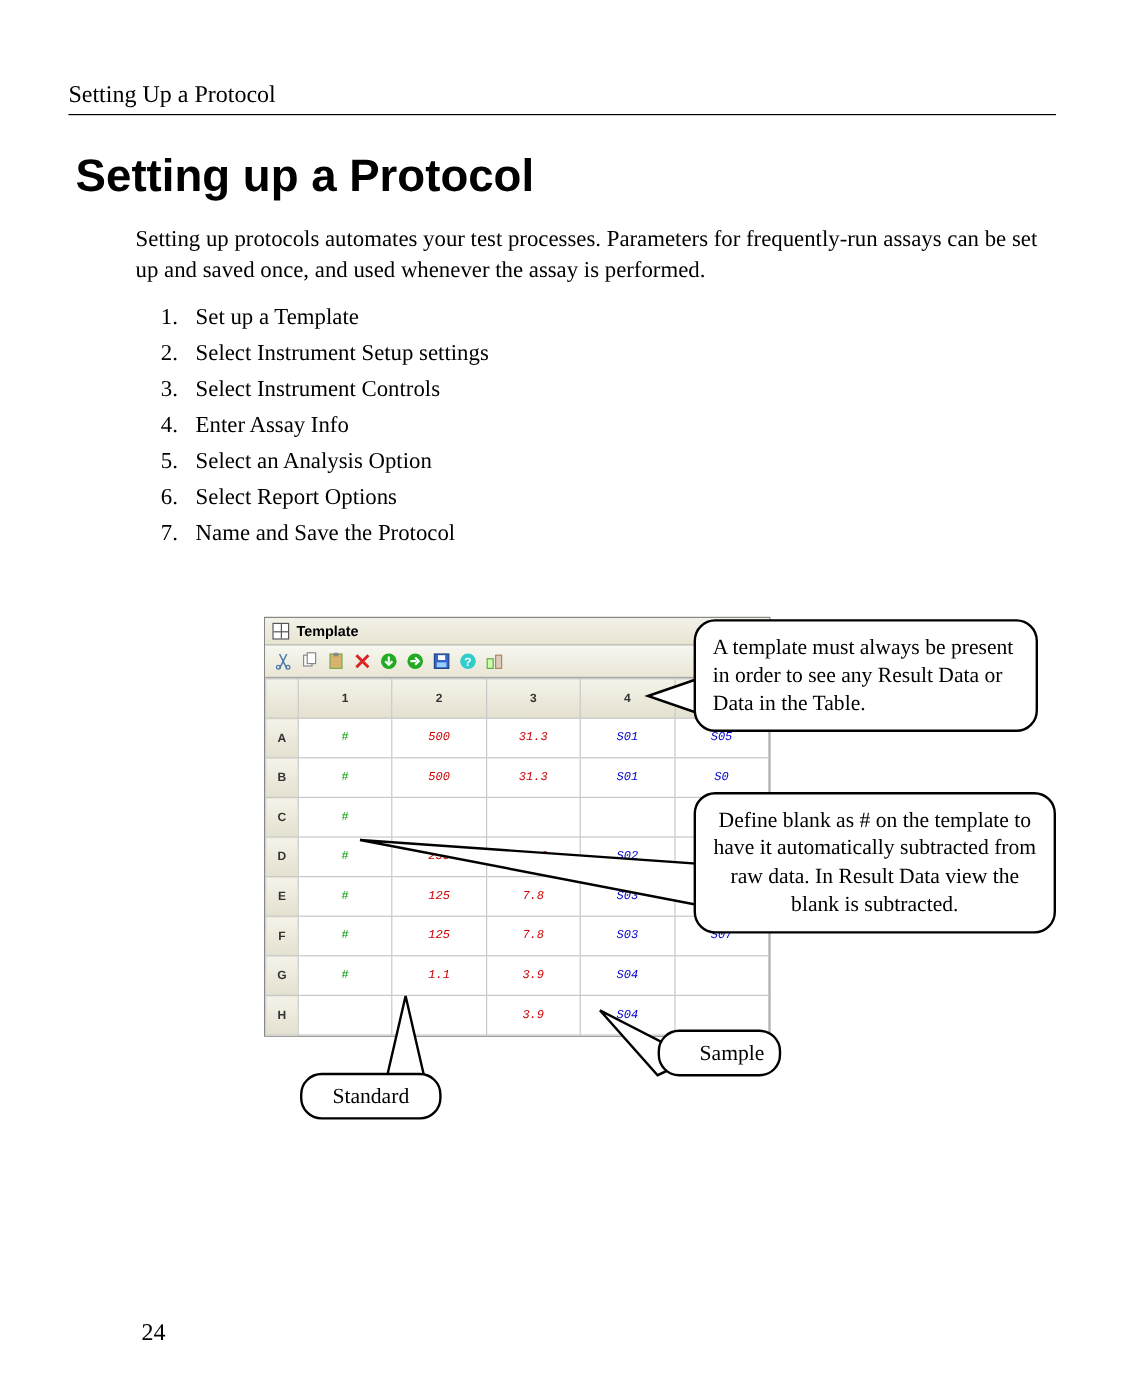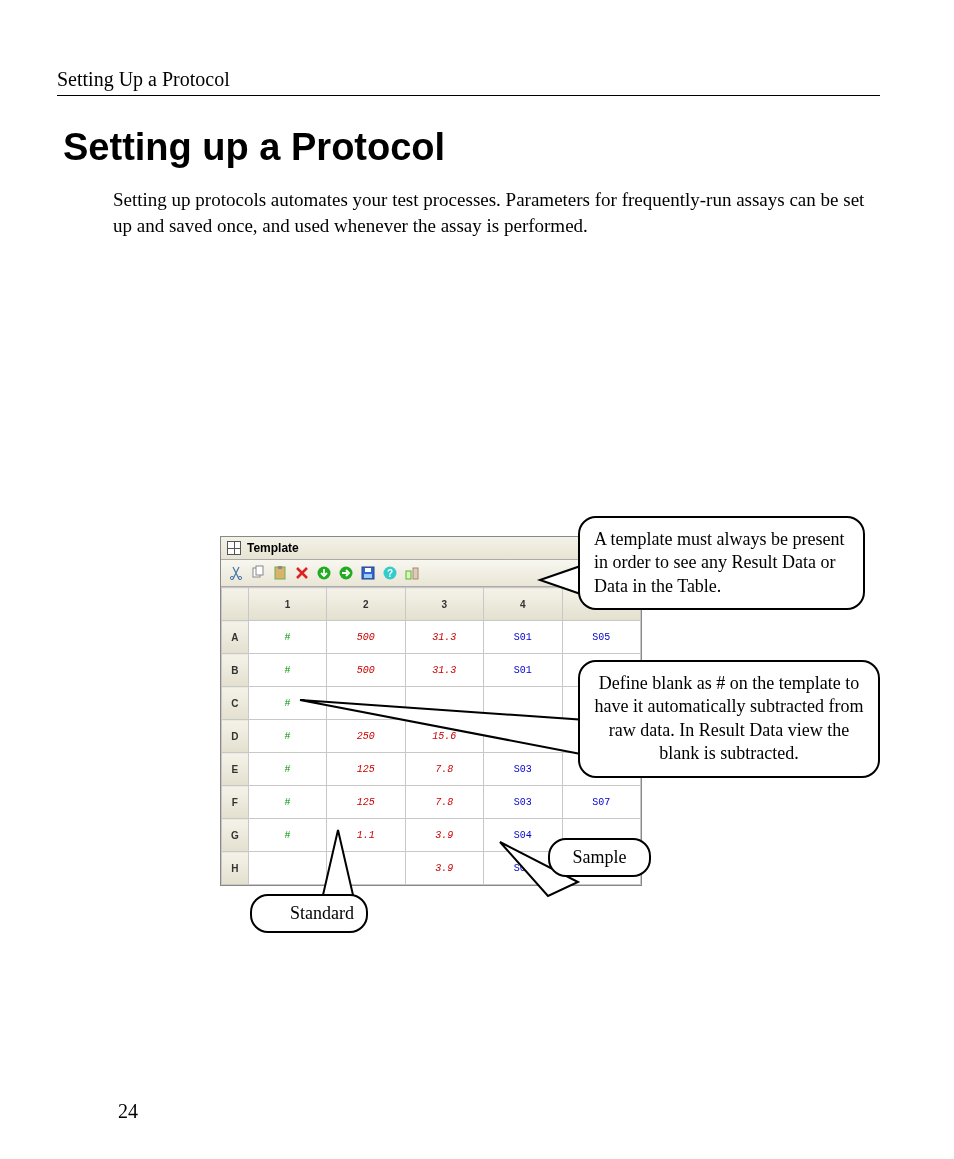--- a/index.html
+++ b/index.html
@@ -48,21 +48,20 @@
   
   .screenshot {
     position: absolute;
     left: 220px;
     top: 514px;
     width: 420px;
     border: 1px solid #888;
     background: #ece9d8;
     box-shadow: 0 0 0 1px #fff inset;
     font-family: Tahoma, Arial, sans-serif;
-    margin-top: 22px;
   }
   .panel-header {
     display: flex;
     align-items: center;
     gap: 6px;
     padding: 4px 6px;
     font-size: 12px;
     font-weight: bold;
     border-bottom: 1px solid #aaa;
     background: linear-gradient(#f4f2e8,#e7e4d2);
@@ -112,21 +111,21 @@
     font-family: Tahoma, Arial, sans-serif;
     font-size: 10px;
     font-weight: bold;
     color: #333;
   }
   table.grid th.corner { width:26px; }
   table.grid th.col { width:78px; }
   table.grid th.row { width:26px; }
   .c-green { color:#090; }
   .c-red { color:#c00;font-style:italic; }
-  .c-blue { color:#00c; }
+  .c-blue { color:#00c;font-style:italic; }
   
   .callout {
     position: absolute;
     background: #fff;
     border: 2px solid #000;
     border-radius: 18px;
     padding: 10px 14px;
     font-size: 18px;
     line-height: 1.3;
     font-family: "Times New Roman", Times, serif;
@@ -148,20 +147,29 @@
 </head>
 <body>
 
 <div class="page">
   <div class="header-line">Setting Up a Protocol</div>
 
   <h1 class="title">Setting up a Protocol</h1>
 
   <div class="body-text">
     <p>Setting up protocols automates your test processes.  Parameters for frequently-run assays can be set up and saved once, and used whenever the assay is performed.</p>
+    <ol class="steps">
+      <li>Set up a Template</li>
+      <li>Select Instrument Setup settings</li>
+      <li>Select Instrument Controls</li>
+      <li>Enter Assay Info</li>
+      <li>Select an Analysis Option</li>
+      <li>Select Report Options</li>
+      <li>Name and Save the Protocol</li>
+    </ol>
   </div>
 </div>
 
 <div class="screenshot">
   <div class="panel-header">
     <span class="grid-icon"></span>
     <span>Template</span>
   </div>
   <div class="toolbar">
     <span class="tb">
@@ -310,24 +318,24 @@
 <svg class="pointer" style="left:300px; top:700px; width:290px; height:60px;">
   <polygon points="0,0 286,20 286,55" fill="#fff" stroke="#000" stroke-width="2"></polygon>
 </svg>
 <div class="callout" style="left:578px; top:660px; width:270px;text-align:center;">
   <span>Define blank as # on the template to have it automatically subtracted from raw data.  In Result Data view the blank is subtracted.</span>
 </div>
 
 <svg class="pointer" style="left:320px; top:830px; width:40px; height:80px;">
   <polygon points="18,0 0,78 36,78" fill="#fff" stroke="#000" stroke-width="2"></polygon>
 </svg>
-<div class="callout small" style="left:250px; top:894px; width:90px; text-align:right;">
+<div class="callout small" style="left:250px; top:894px; width:90px; text-align:center;">
   <span>Standard</span>
 </div>
 
 <svg class="pointer" style="left:500px; top:842px; width:80px; height:56px;">
   <polygon points="0,0 78,40 48,54" fill="#fff" stroke="#000" stroke-width="2"></polygon>
 </svg>
-<div class="callout small" style="left:548px; top:838px; width:75px; text-align:center;">
+<div class="callout small" style="left:548px; top:858px; width:75px; text-align:right;">
   <span>Sample</span>
 </div>
 
 <div class="page-number">24</div>
 
 </body></html>

